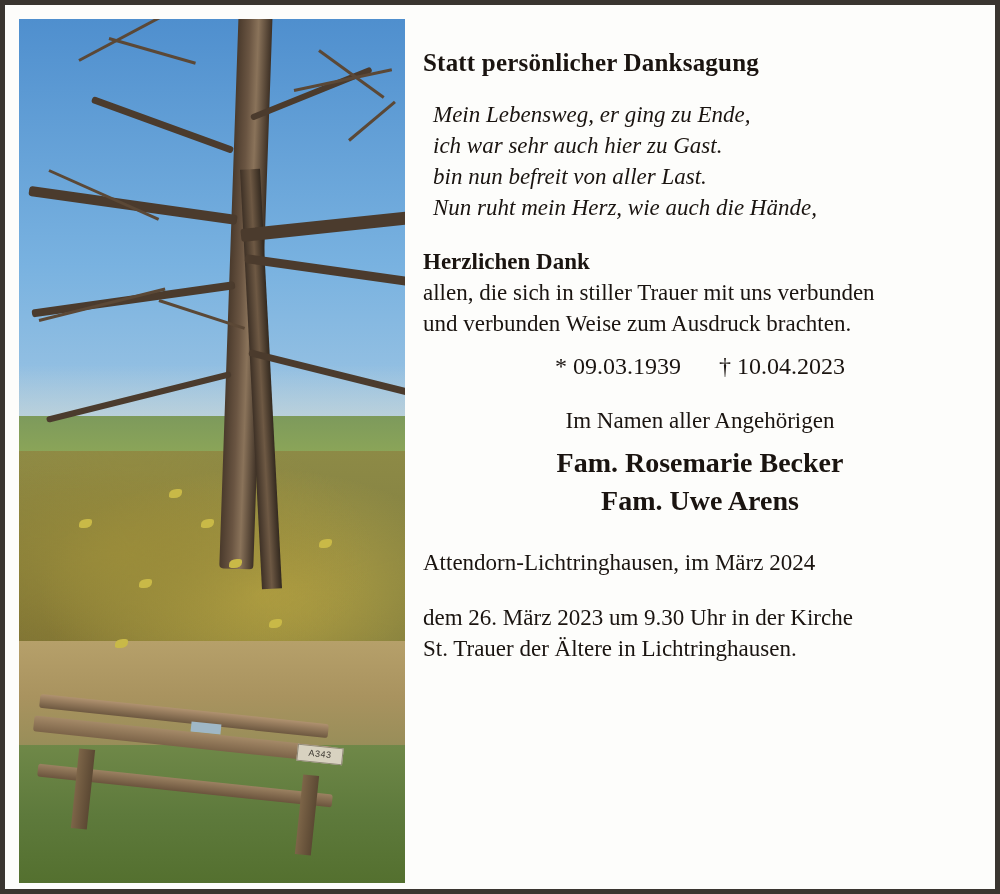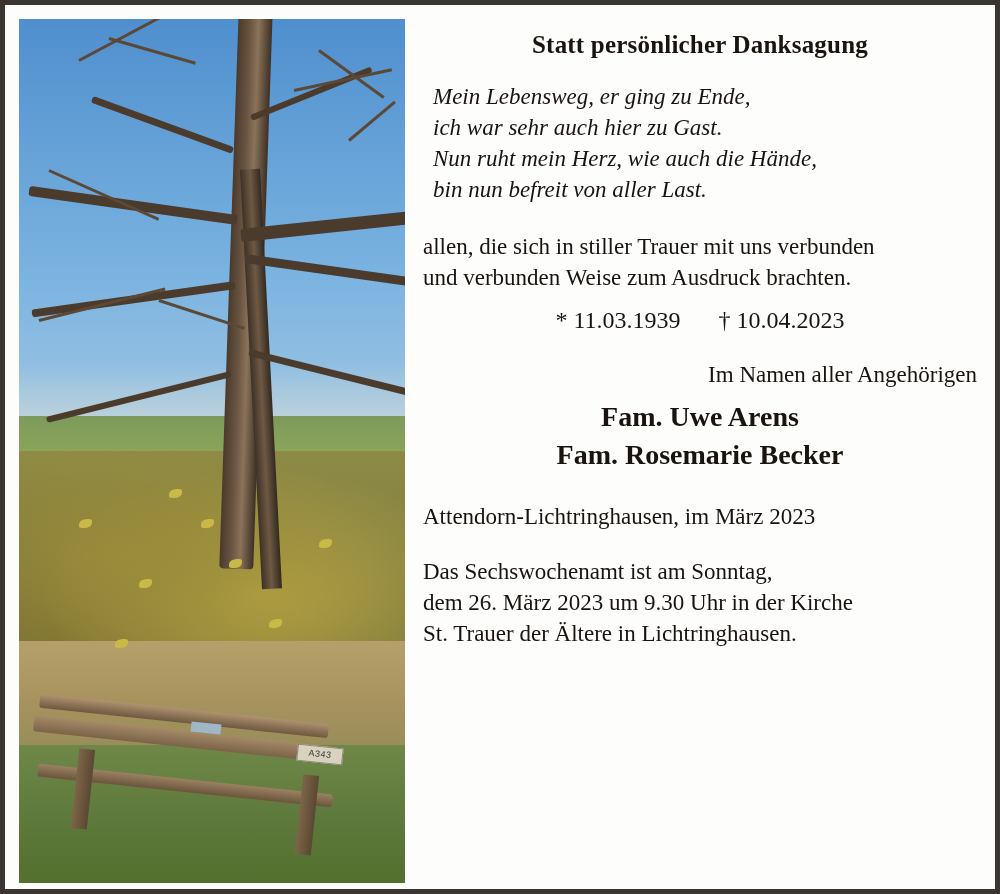--- a/index.html
+++ b/index.html
@@ -194,25 +194,25 @@
   }
   
   .text-col {
     flex: 1 1 auto;
     box-sizing: border-box;
     padding: 22px 18px 10px 18px;
     display: flex;
     flex-direction: column;
   }
   .heading {
-    text-align: center;
+    text-align: left;
     font-weight: bold;
     font-size: 25px;
     letter-spacing: .2px;
-    margin: 4px 0 22px 0;
+    margin: 22px 0 22px 0;
   }
   .poem {
     font-style: italic;
     font-size: 23px;
     line-height: 31px;
     margin: 0 0 26px 10px;
   }
   .poem div { white-space: nowrap; }
   .thanks-title {
     font-weight: bold;
@@ -232,21 +232,21 @@
     letter-spacing: .5px;
     margin: 4px 0 6px 0;
   }
   .dates {
     text-align: center;
     font-size: 24px;
     margin: 0 0 28px 0;
   }
   .dates .gap { display: inline-block; width: 26px; }
   .behalf {
-    text-align: right;
+    text-align: center;
     font-size: 23px;
     margin: 0 0 10px 0;
   }
   .family {
     text-align: center;
     font-weight: bold;
     font-size: 28px;
     line-height: 38px;
     margin: 0 0 30px 0;
   }
@@ -314,43 +314,43 @@
     </div>
   </div>
 
   <div class="text-col">
 
     <div class="heading">Statt persönlicher Danksagung</div>
 
     <div class="poem">
       <div>Mein Lebensweg, er ging zu Ende,</div>
       <div>ich war sehr auch hier zu Gast.</div>
+      <div>bin nun befreit von aller Last.</div>
       <div>Nun ruht mein Herz, wie auch die Hände,</div>
-      <div>bin nun befreit von aller Last.</div>
-    </div>
-
+    </div>
+
+    <div class="thanks-title">Herzlichen Dank</div>
     <div class="thanks-body">
       <div>allen, die sich in stiller Trauer mit uns verbunden</div>
       <div>und verbunden Weise zum Ausdruck brachten.</div>
     </div>
 
     <div class="dates">
-      <span>* 11.03.1939</span>
+      <span>* 09.03.1939</span>
       <span class="gap"></span>
       <span>† 10.04.2023</span>
     </div>
 
     <div class="behalf">Im Namen aller Angehörigen</div>
     <div class="family">
+      <div>Fam. Rosemarie Becker</div>
       <div>Fam. Uwe Arens</div>
-      <div>Fam. Rosemarie Becker</div>
-    </div>
-
-    <div class="place">Attendorn-Lichtringhausen, im März 2023</div>
+    </div>
+
+    <div class="place">Attendorn-Lichtringhausen, im März 2024</div>
 
     <div class="service">
-      <div>Das Sechswochenamt ist am Sonntag,</div>
       <div>dem 26. März 2023 um 9.30 Uhr in der Kirche</div>
       <div>St. Trauer der Ältere in Lichtringhausen.</div>
     </div>
 
   </div>
 </div>
 
 </body></html>

